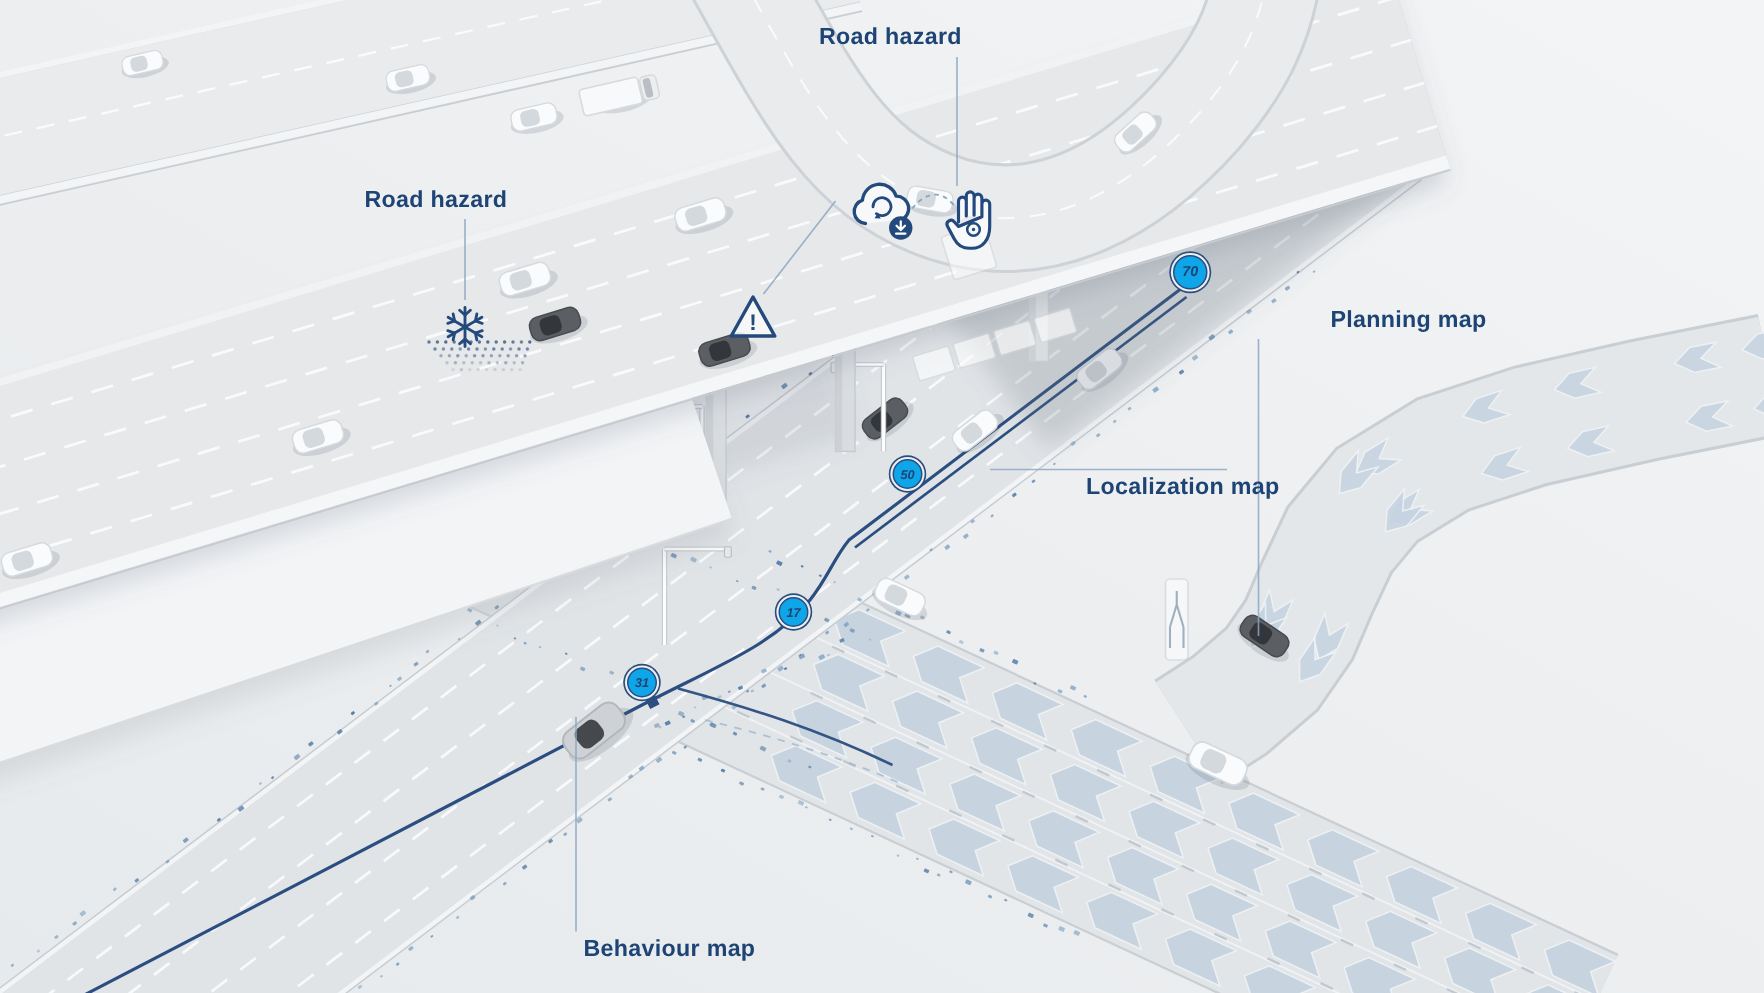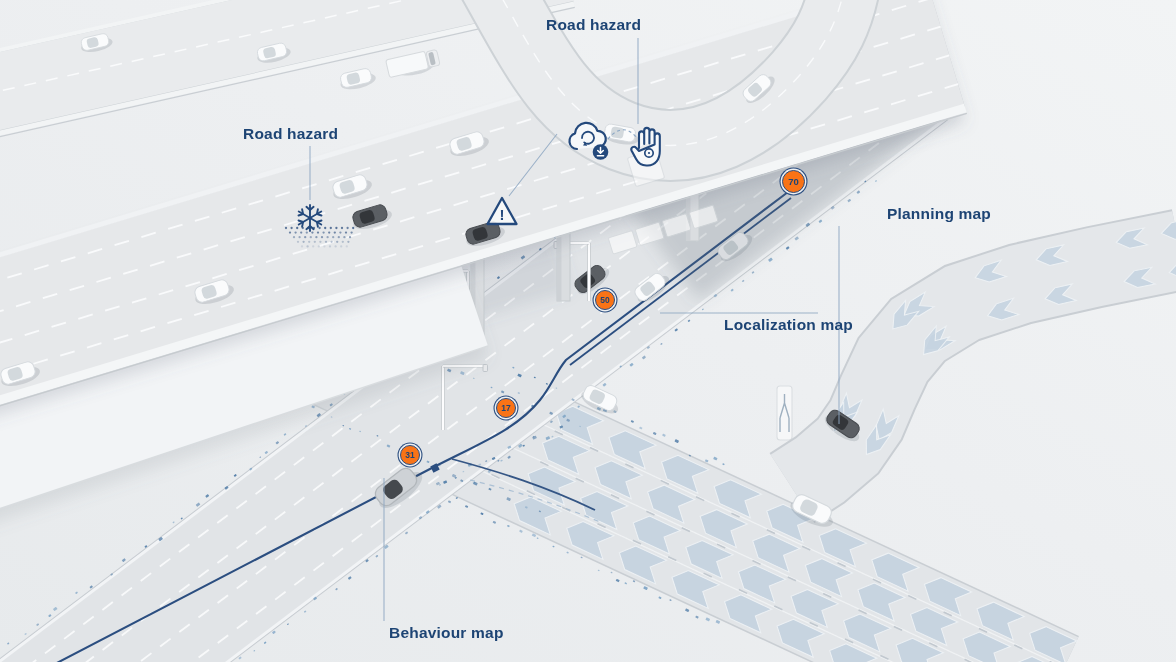--- a/index.html
+++ b/index.html
@@ -1,24 +1,24 @@
 <!DOCTYPE html>
 <html><head>
 <meta charset="utf-8">
 <style>
   html,body{margin:0;padding:0;background:#dfe2e5;}
   .scene{position:relative;width:1176px;height:662px;overflow:hidden;background:#edeff1;
          font-family:"Liberation Sans",sans-serif;}
   .scene svg.base{position:absolute;left:0;top:0;}
   .label{position:absolute;color:#1d4474;font-weight:bold;font-size:15.5px;letter-spacing:.2px;
          white-space:nowrap;}
-  .badge{position:absolute;background:#f97316;border:1.3px solid #2b4e80;border-radius:50%;
+  .badge{position:absolute;background:#0ea5e9;border:1.3px solid #2b4e80;border-radius:50%;
          box-shadow:0 0 0 1.4px #edeff1,0 0 0 2.5px #2b4e80;
          display:flex;align-items:center;justify-content:center;
-         color:#1d4474;font-weight:bold;}
+         color:#1d4474;font-weight:bold;font-style:italic;}
   .badge.lg{width:21px;height:21px;font-size:9.5px;}
   .badge.sm{width:18px;height:18px;font-size:8.5px;}
   .icon{position:absolute;}
 </style>
 </head>
 <body>
 
 <div class="scene">
   <svg class="base" id="scene-svg" width="1176" height="662" viewBox="0 0 1176 662">
       <defs>
@@ -604,23 +604,23 @@
       </g>
     </svg>
 
   <div class="label" style="left:546px;top:16px">Road hazard</div>
   <div class="label" style="left:243px;top:125px">Road hazard</div>
   <div class="label" style="left:887px;top:205px">Planning map</div>
   <div class="label" style="left:724px;top:316px">Localization map</div>
   <div class="label" style="left:389px;top:624px">Behaviour map</div>
 
   <div class="badge lg" style="left:782px;top:170px">70</div>
-  <div class="badge sm" style="left:595px;top:290px">50</div>
-  <div class="badge sm" style="left:496px;top:398px">17</div>
-  <div class="badge sm" style="left:400px;top:445px">31</div>
+  <div class="badge sm" style="left:595px;top:306px">50</div>
+  <div class="badge sm" style="left:519px;top:398px">17</div>
+  <div class="badge sm" style="left:418px;top:445px">31</div>
 
   <div class="icon" style="left:294px;top:202px">
     <svg id="snow-svg" width="32" height="32" viewBox="-16 -16 32 32">
         <g transform="rotate(0)" stroke="#24497c" stroke-width="1.9" stroke-linecap="round">
           <line x1="0" y1="0" x2="0" y2="-13"></line>
           <line x1="0" y1="-8" x2="-3.6" y2="-11.2"></line>
           <line x1="0" y1="-8" x2="3.6" y2="-11.2"></line>
         </g>
         <g transform="rotate(60)" stroke="#24497c" stroke-width="1.9" stroke-linecap="round">
           <line x1="0" y1="0" x2="0" y2="-13"></line>

